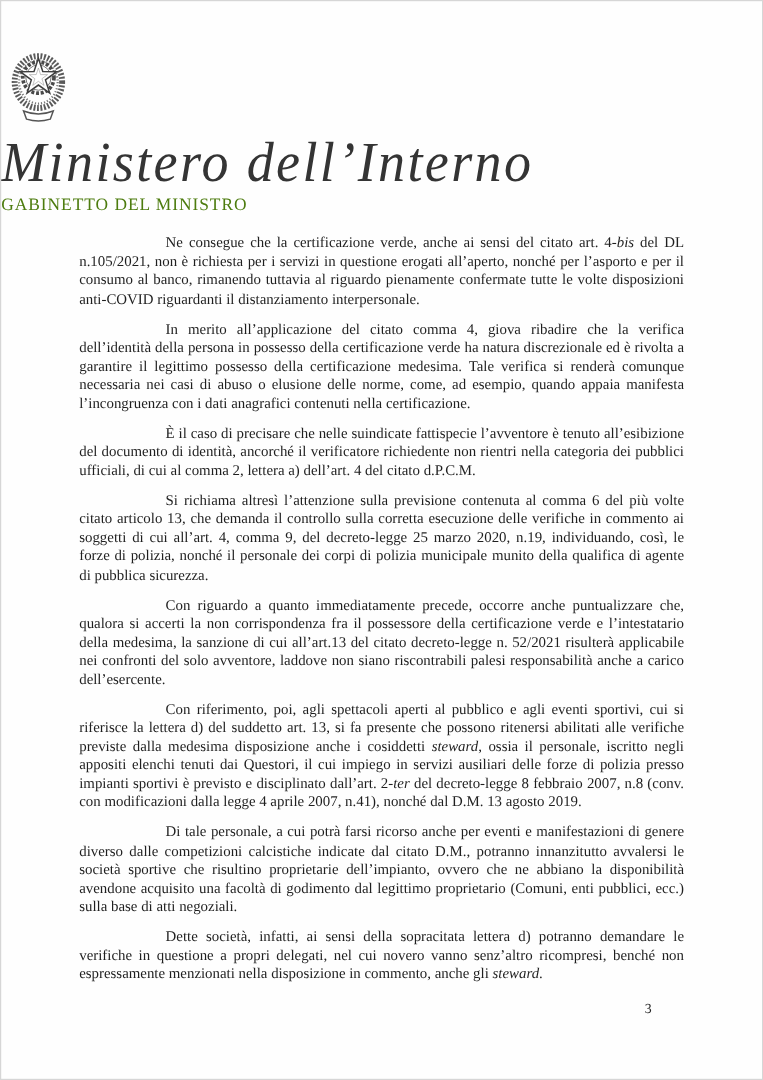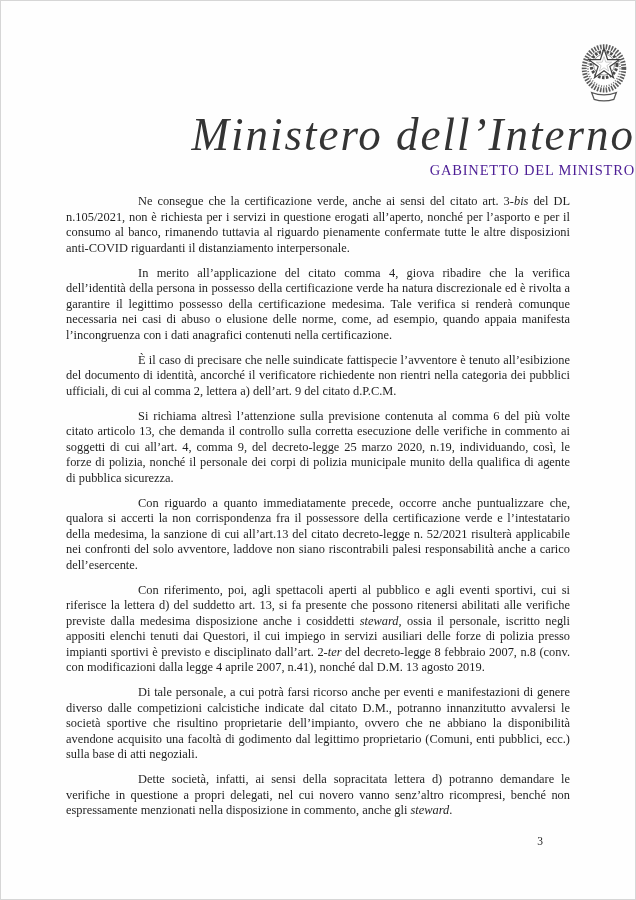--- a/index.html
+++ b/index.html
@@ -13,21 +13,21 @@
     height: 900px;
     margin: 0 auto;
     background: #fefefe;
     border: 1px solid #d6d6d6;
     box-sizing: border-box;
     font-family: "Liberation Serif", serif;
     color: #1f1f1f;
     overflow: hidden;
   }
   .letterhead {
-    text-align: right;
+    text-align: left;
     padding-top: 34px;
   }
   .emblem {
     display: inline-block;
   }
   .script-title {
     font-family: "Liberation Serif", serif;
     font-style: italic;
     font-weight: normal;
     font-size: 45px;
@@ -35,21 +35,21 @@
     letter-spacing: 2px;
     color: #343434;
     margin-top: 2px;
     transform: scaleY(1.05);
     white-space: nowrap;
   }
   .subtitle {
     font-family: "Liberation Serif", serif;
     font-size: 14.5px;
     letter-spacing: 0.8px;
-    color: #4c1d95;
+    color: #4d7c0f;
     margin-top: 3px;
   }
   .doc-body {
     margin: 15px 65px 0 65px;
     text-align: justify;
     font-size: 12.4px;
     line-height: 15.5px;
   }
   .doc-body p {
     margin: 0 0 9.5px 0;
@@ -84,23 +84,23 @@
         <path d="M50 22 L55.9 39.9 L74.7 40 L59.5 51.1 L65.3 69 L50 58 L34.7 69 L40.5 51.1 L25.3 40 L44.1 39.9 Z" transform="translate(50,48) scale(0.5) translate(-50,-48)" fill="none" stroke="#8a8a8a" stroke-width="1.4"></path>
 
         <path d="M30 93 Q50 101 70 93 L66 104 Q50 109 34 104 Z" fill="#ffffff" stroke="#555555" stroke-width="2"></path>
       </svg>
     </span>
     <div class="script-title">Ministero dell’Interno</div>
     <div class="subtitle">GABINETTO DEL MINISTRO</div>
   </div>
 
   <main class="doc-body">
-      <p><span>Ne consegue che la certificazione verde, anche ai sensi del citato art. 3-</span><em>bis</em><span> del DL n.105/2021, non è richiesta per i servizi in questione erogati all’aperto, nonché per l’asporto e per il consumo al banco, rimanendo tuttavia al riguardo pienamente confermate tutte le altre disposizioni anti-COVID riguardanti il distanziamento interpersonale.</span></p>
+      <p><span>Ne consegue che la certificazione verde, anche ai sensi del citato art. 4-</span><em>bis</em><span> del DL n.105/2021, non è richiesta per i servizi in questione erogati all’aperto, nonché per l’asporto e per il consumo al banco, rimanendo tuttavia al riguardo pienamente confermate tutte le volte disposizioni anti-COVID riguardanti il distanziamento interpersonale.</span></p>
       <p><span>In merito all’applicazione del citato comma 4, giova ribadire che la verifica dell’identità della persona in possesso della certificazione verde ha natura discrezionale ed è rivolta a garantire il legittimo possesso della certificazione medesima. Tale verifica si renderà comunque necessaria nei casi di abuso o elusione delle norme, come, ad esempio, quando appaia manifesta l’incongruenza con i dati anagrafici contenuti nella certificazione.</span></p>
-      <p><span>È il caso di precisare che nelle suindicate fattispecie l’avventore è tenuto all’esibizione del documento di identità, ancorché il verificatore richiedente non rientri nella categoria dei pubblici ufficiali, di cui al comma 2, lettera a) dell’art. 9 del citato d.P.C.M.</span></p>
+      <p><span>È il caso di precisare che nelle suindicate fattispecie l’avventore è tenuto all’esibizione del documento di identità, ancorché il verificatore richiedente non rientri nella categoria dei pubblici ufficiali, di cui al comma 2, lettera a) dell’art. 4 del citato d.P.C.M.</span></p>
       <p><span>Si richiama altresì l’attenzione sulla previsione contenuta al comma 6 del più volte citato articolo 13, che demanda il controllo sulla corretta esecuzione delle verifiche in commento ai soggetti di cui all’art. 4, comma 9, del decreto-legge 25 marzo 2020, n.19, individuando, così, le forze di polizia, nonché il personale dei corpi di polizia municipale munito della qualifica di agente di pubblica sicurezza.</span></p>
       <p><span>Con riguardo a quanto immediatamente precede, occorre anche puntualizzare che, qualora si accerti la non corrispondenza fra il possessore della certificazione verde e l’intestatario della medesima, la sanzione di cui all’art.13 del citato decreto-legge n. 52/2021 risulterà applicabile nei confronti del solo avventore, laddove non siano riscontrabili palesi responsabilità anche a carico dell’esercente.</span></p>
       <p><span>Con riferimento, poi, agli spettacoli aperti al pubblico e agli eventi sportivi, cui si riferisce la lettera d) del suddetto art. 13, si fa presente che possono ritenersi abilitati alle verifiche previste dalla medesima disposizione anche i cosiddetti </span><em>steward</em><span>, ossia il personale, iscritto negli appositi elenchi tenuti dai Questori, il cui impiego in servizi ausiliari delle forze di polizia presso impianti sportivi è previsto e disciplinato dall’art. 2-</span><em>ter</em><span> del decreto-legge 8 febbraio 2007, n.8 (conv. con modificazioni dalla legge 4 aprile 2007, n.41), nonché dal D.M. 13 agosto 2019.</span></p>
       <p><span>Di tale personale, a cui potrà farsi ricorso anche per eventi e manifestazioni di genere diverso dalle competizioni calcistiche indicate dal citato D.M., potranno innanzitutto avvalersi le società sportive che risultino proprietarie dell’impianto, ovvero che ne abbiano la disponibilità avendone acquisito una facoltà di godimento dal legittimo proprietario (Comuni, enti pubblici, ecc.) sulla base di atti negoziali.</span></p>
       <p><span>Dette società, infatti, ai sensi della sopracitata lettera d) potranno demandare le verifiche in questione a propri delegati, nel cui novero vanno senz’altro ricompresi, benché non espressamente menzionati nella disposizione in commento, anche gli </span><em>steward</em><span>.</span></p>
     </main>
 
   <div class="page-number">3</div>
 
 </div>

